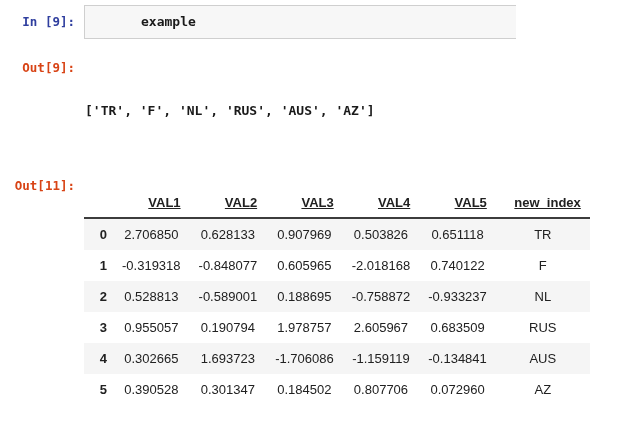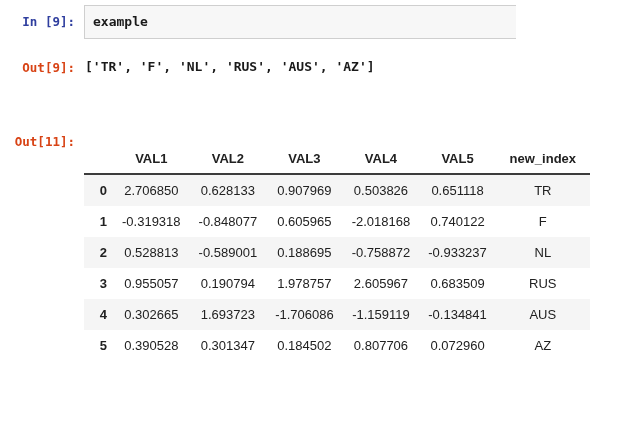--- a/index.html
+++ b/index.html
@@ -48,48 +48,50 @@
     color: var(--code-text, #1a1a1a);
     white-space: pre;
   }
   .output-text {
     flex: 1;
     padding: 7px 9px 7px 1px;
     line-height: 18px;
     font-weight: bold;
     color: var(--code-text, #1a1a1a);
     white-space: pre;
+    margin-top: 44px;
   }
   .gap-a { height: 12px; }
   .gap-b { height: 29px; }
   .gap-c { height: 12px; }
   .gap-d { height: 9px; }
   .tok-string   { color: var(--string-color, #BA2121); }
   .tok-operator { color: var(--operator-color, #AA22FF); font-weight: bold; }
-  .tok-plain    { color: var(--code-text, #1a1a1a); }
+  .tok-plain    { color: var(--code-text, #1a1a1a); margin-left: 48px; }
 
   
   .df-wrap {
     flex: 1;
     padding-top: 13px;
   }
   table.dataframe {
     border-collapse: collapse;
     font-family: "Liberation Sans", sans-serif;
     font-size: 13px;
     color: #212121;
     border: none;
   }
   table.dataframe thead th {
     font-weight: bold;
-    text-align: center;
+    text-align: right;
     vertical-align: bottom;
     padding: 5px 9px 7px 9px;
     border-bottom: 2px solid var(--header-border, #3c3c3c);
     white-space: nowrap;
+    text-decoration: underline;
   }
   table.dataframe tbody th {
     font-weight: bold;
     text-align: right;
     padding: 8px 6px 8px 9px;
     min-width: 14px;
   }
   table.dataframe tbody td {
     text-align: center;
     padding: 8px 9px;

